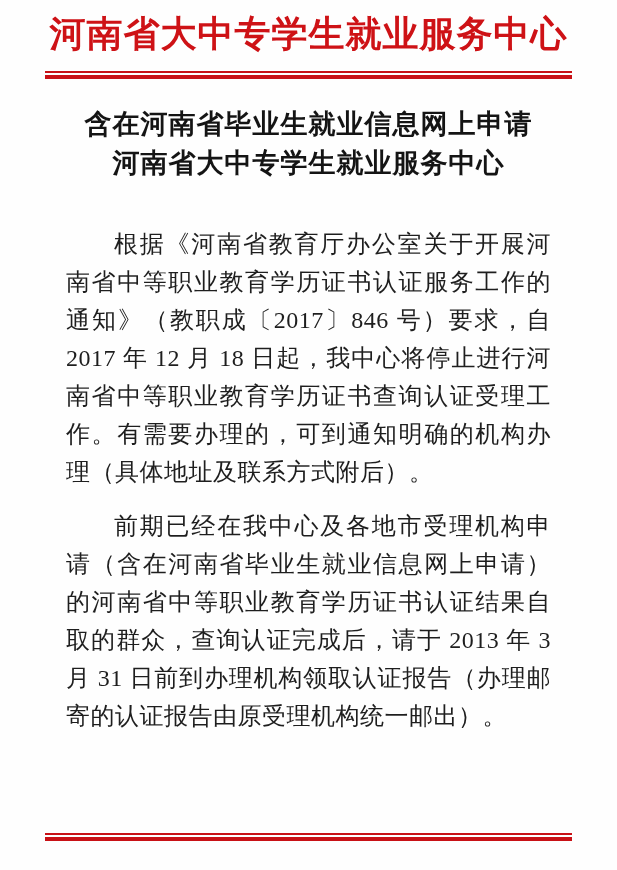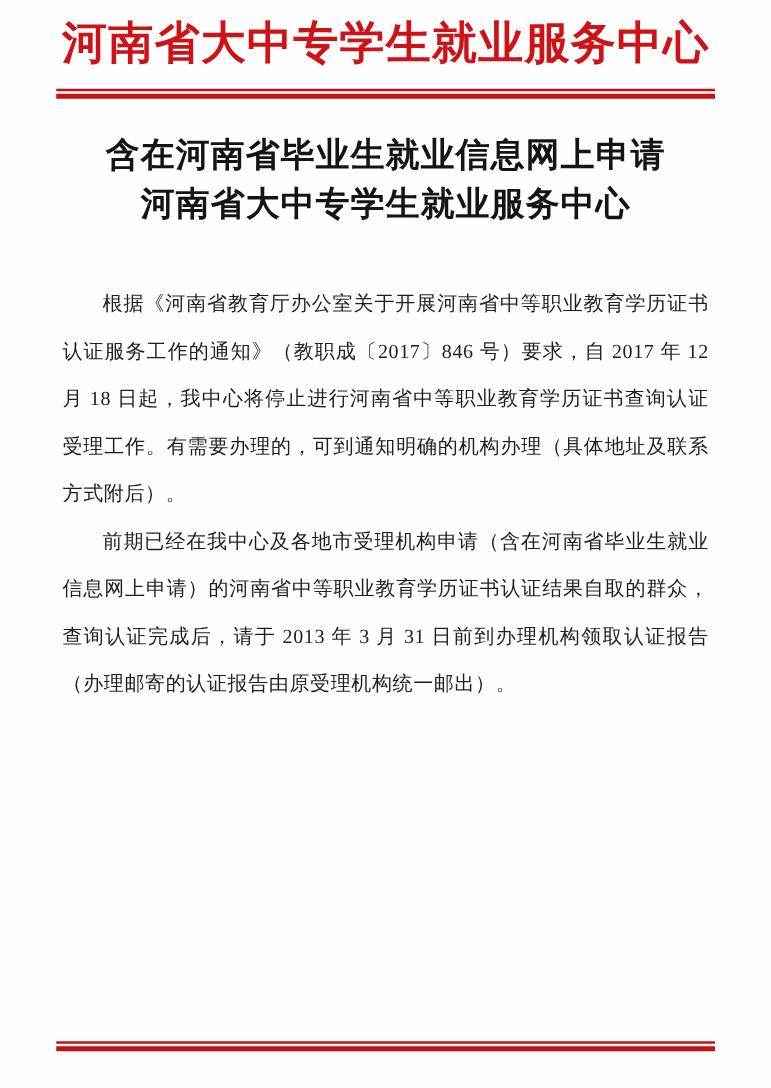--- a/index.html
+++ b/index.html
@@ -37,22 +37,22 @@
     font-weight: bold;
     line-height: 39px;
     letter-spacing: 1px;
   }
   .notice-body {
     width: 517px;
     margin: 42px auto 0 auto;
     color: #1e1e1e;
   }
   .notice-body p {
-    margin: 0;
-    font-size: 16px;
+    margin: 16px;
+    font-size: 24px;
     line-height: 38px;
     text-align: justify;
     text-justify: inter-ideograph;
     text-indent: 2em;
     letter-spacing: 0.5px;
   }
   .rule-bottom {
     position: absolute;
     left: 45px;
     top: 833px;

